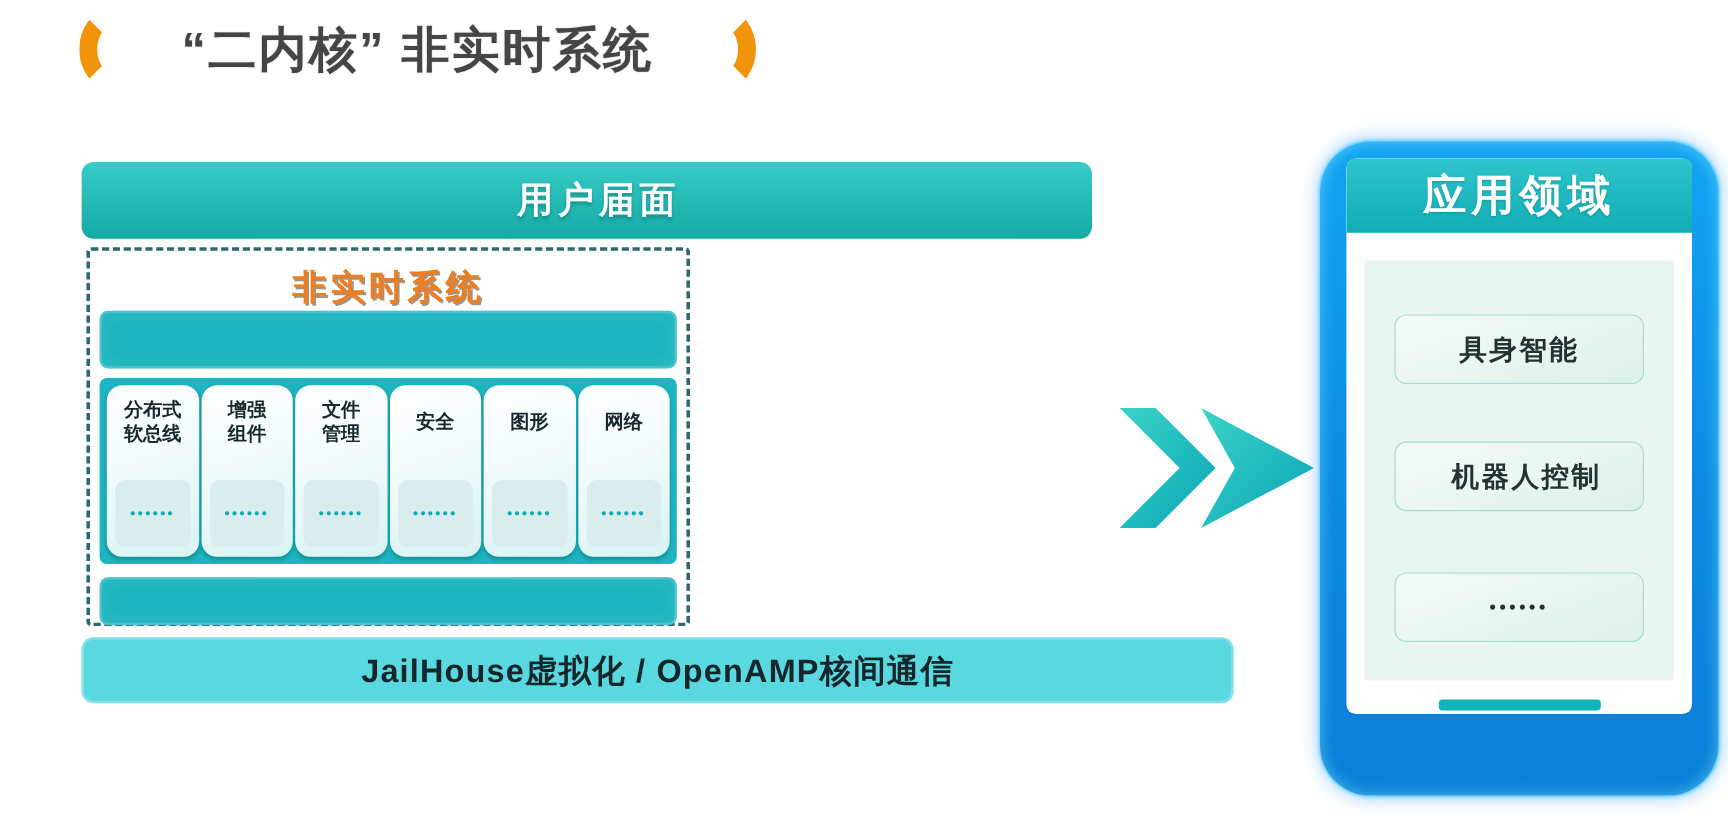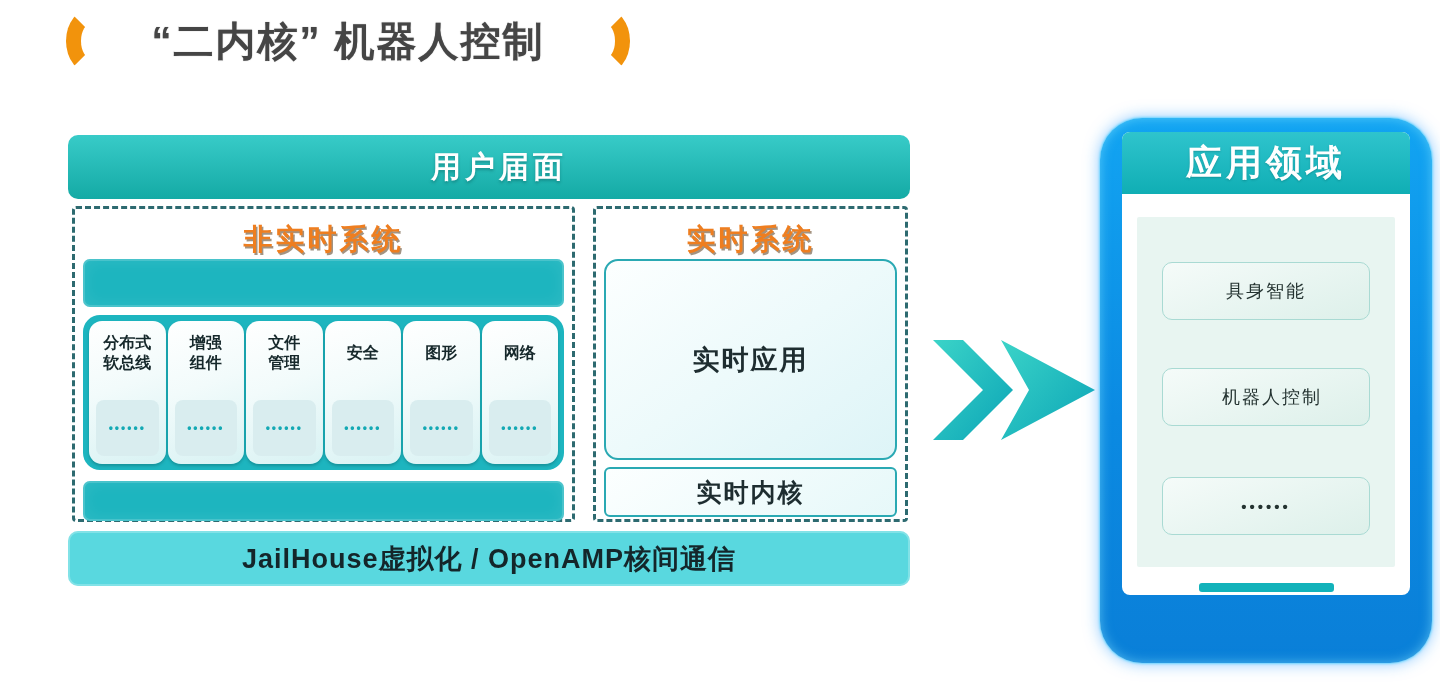--- a/index.html
+++ b/index.html
@@ -36,21 +36,21 @@
     text-shadow:1.5px 1.5px 0 rgba(70,40,5,.5);
   }
   .teal-bar {
     position:absolute; left:8px; right:8px; background:#1DB5BF; border-radius:7px;
     box-shadow:inset 0 0 0 2px rgba(255,255,255,.16), inset 0 0 18px rgba(255,255,255,.10);
   }
   .nrt-bar-top    { top:50px;  height:48px; }
   .nrt-bar-bottom { top:272px; height:40px; }
   .card-panel {
     position:absolute; left:8px; right:8px; top:106px; height:155px;
-    background:#1DB5BF; border-radius:17px; display:flex; gap:2px; padding:6px;
+    background:#1DB5BF; border-radius:6px; display:flex; gap:2px; padding:6px;
   }
   .card {
     position:relative; flex:1; border-radius:13px;
     background:linear-gradient(160deg,#ffffff 0%,#f2fbfb 45%,#d8f2f3 100%);
     box-shadow:0 2px 3px rgba(8,80,86,.35);
   }
   .card-label {
     position:absolute; left:2px; right:2px; top:6px; height:52px;
     display:flex; flex-direction:column; align-items:center; justify-content:center;
     font-size:16px; line-height:1.22; font-weight:800; color:#16282B; text-align:center;
@@ -66,21 +66,21 @@
     border:2px solid #2AA9B3; display:flex; align-items:center; justify-content:center;
     font-size:27px; font-weight:600; color:#1E2D30; letter-spacing:2px;
   }
   .rt-kernel {
     position:absolute; left:8px; right:8px; top:258px; height:50px; border-radius:6px;
     background:linear-gradient(145deg,#fcffff 0%,#e6f8f9 100%);
     border:2px solid #2AA9B3; display:flex; align-items:center; justify-content:center;
     font-size:25px; font-weight:600; color:#1E2D30; letter-spacing:2px;
   }
   .wide-bar {
-    position:absolute; left:68px; width:842px; border-radius:10px;
+    position:absolute; left:68px; width:960px; border-radius:10px;
     display:flex; align-items:center; justify-content:center;
     font-weight:800; letter-spacing:1px;
   }
   .bar-mw  { top:531px; height:55px; background:#59D8DF; color:#14262A; font-size:27px;
              box-shadow:inset 0 0 0 2px rgba(255,255,255,.25); }
   .bar-soc { top:593px; height:52px; background:#17B4BD; color:#0E2326; font-size:27px;
              box-shadow:inset 0 0 0 2px rgba(255,255,255,.18); letter-spacing:2px; }
   
   .arrow-wrap { position:absolute; left:933px; top:340px; width:162px; height:100px; }
   
@@ -102,37 +102,37 @@
     text-shadow:0 1px 2px rgba(0,70,70,.3);
   }
   .phone-panel {
     position:absolute; left:15px; right:15px; top:85px; bottom:28px;
     background:#e8f5f1; border-radius:2px;
   }
   .app-btn {
     position:absolute; left:25px; right:25px; height:58px; border-radius:10px;
     background:linear-gradient(160deg,#f5fbf9 0%,#ddf0ea 100%);
     border:1px solid #A9DAD3; display:flex; align-items:center; justify-content:center;
-    font-size:18px; font-weight:400; color:#243331; letter-spacing:2px;
+    font-size:23px; font-weight:700; color:#243331; letter-spacing:2px;
   }
   .app-btn.b1 { top:45px; }
   .app-btn.b2 { top:151px;padding-left:12px; }
   .app-btn.b3 { top:260px; font-size:15px; letter-spacing:3px; font-weight:800; }
   .home-bar {
     position:absolute; left:50%; bottom:3px; width:135px; height:9px; margin-left:-67px;
     background:#12B2BA; border-radius:3px;
   }
 </style>
 </head>
 <body>
 
 <div class="stage">
 
   <div class="bracket left"></div>
-  <div class="main-title">“二内核” 机器人控制</div>
+  <div class="main-title">“二内核” 非实时系统</div>
   <div class="bracket right"></div>
 
   <div class="hdr-bar">用户届面</div>
 
   <div class="dash-box box-nrt">
     <div class="sec-title">非实时系统</div>
     <div class="teal-bar nrt-bar-top"></div>
     <div class="card-panel">
       <div class="card">
         <div class="card-label">
@@ -185,25 +185,20 @@
             <span></span>
           </div>
         <div class="card-dotbox">
             <span class="card-dots">••••••</span>
           </div>
       </div>
     </div>
     <div class="teal-bar nrt-bar-bottom"></div>
   </div>
 
-  <div class="dash-box box-rt">
-    <div class="sec-title">实时系统</div>
-    <div class="rt-app">实时应用</div>
-    <div class="rt-kernel">实时内核</div>
-  </div>
 
   <div class="wide-bar bar-mw">JailHouse虚拟化 / OpenAMP核间通信</div>
 
   <div class="arrow-wrap">
     <svg width="162" height="100" viewBox="0 0 162 100">
       <defs>
         <linearGradient id="ag" x1="0" y1="0" x2="1" y2="1">
           <stop offset="0" stop-color="#3BD4C8"></stop>
           <stop offset="1" stop-color="#0BA4B6"></stop>
         </linearGradient>

